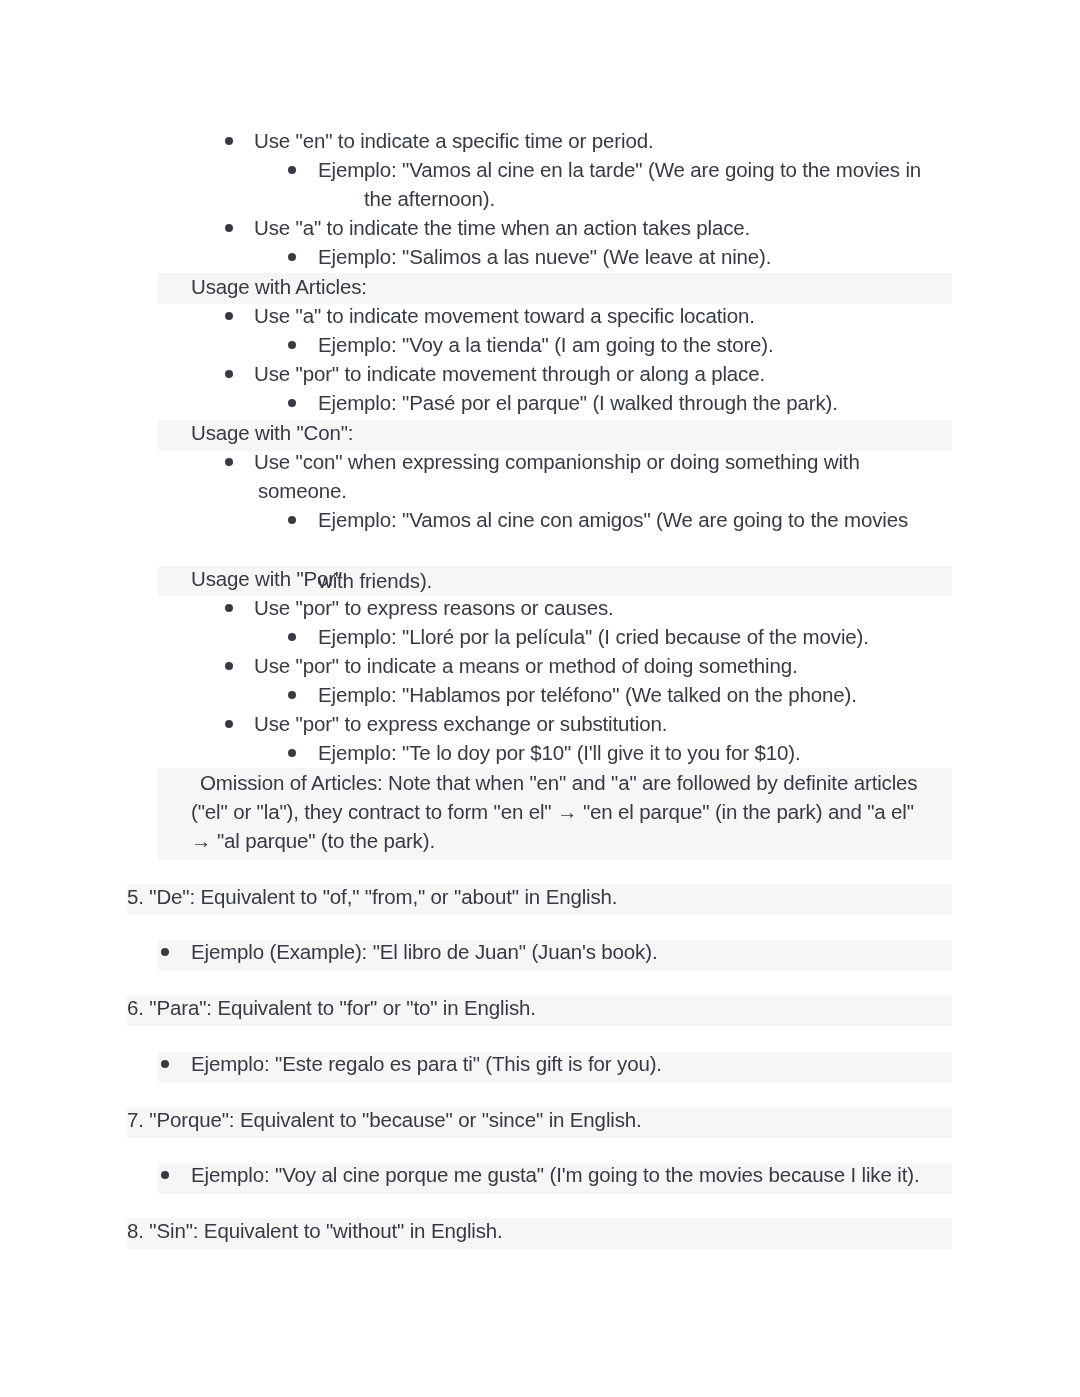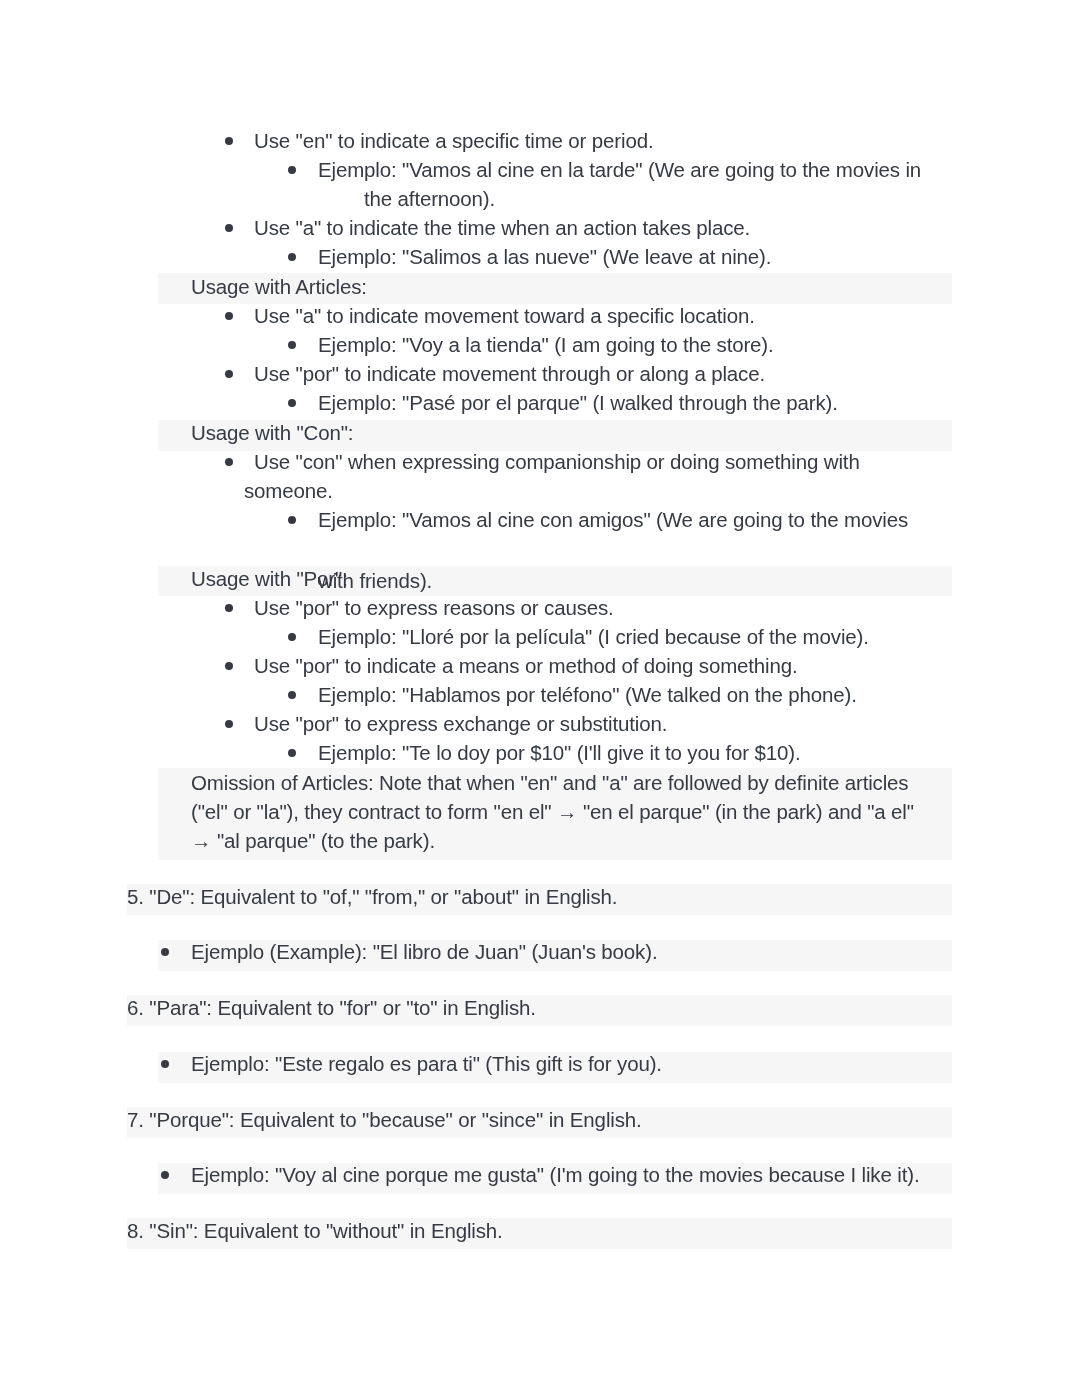--- a/index.html
+++ b/index.html
@@ -49,40 +49,40 @@
   <span class="bullet l2" style="left:288px;top:341px;"></span>
   <div class="line" style="left:318px;top:330px;">Ejemplo: "Voy a la tienda" (I am going to the store).</div>
   <span class="bullet" style="left:225px;top:370px;"></span>
   <div class="line" style="left:254px;top:359px;">Use "por" to indicate movement through or along a place.</div>
   <span class="bullet l2" style="left:288px;top:399px;"></span>
   <div class="line" style="left:318px;top:388px;">Ejemplo: "Pasé por el parque" (I walked through the park).</div>
 
   <div class="line" style="left:191px;top:418px;">Usage with "Con":</div>
   <span class="bullet" style="left:225px;top:458px;"></span>
   <div class="line" style="left:254px;top:447px;">Use "con" when expressing companionship or doing something with</div>
-  <div class="line" style="left:244px;top:476px;">someone.</div>
+  <div class="line" style="left:258px;top:476px;">someone.</div>
   <span class="bullet l2" style="left:288px;top:516px;"></span>
   <div class="line" style="left:318px;top:505px;">Ejemplo: "Vamos al cine con amigos" (We are going to the movies</div>
   <div class="line" style="left:318px;top:566px;">with friends).</div>
 
   <div class="line" style="left:191px;top:564px;">Usage with "Por":</div>
   <span class="bullet" style="left:225px;top:604px;"></span>
   <div class="line" style="left:254px;top:593px;">Use "por" to express reasons or causes.</div>
   <span class="bullet l2" style="left:288px;top:633px;"></span>
   <div class="line" style="left:318px;top:622px;">Ejemplo: "Lloré por la película" (I cried because of the movie).</div>
   <span class="bullet" style="left:225px;top:662px;"></span>
   <div class="line" style="left:254px;top:651px;">Use "por" to indicate a means or method of doing something.</div>
   <span class="bullet l2" style="left:288px;top:691px;"></span>
   <div class="line" style="left:318px;top:680px;">Ejemplo: "Hablamos por teléfono" (We talked on the phone).</div>
   <span class="bullet" style="left:225px;top:720px;"></span>
   <div class="line" style="left:254px;top:709px;">Use "por" to express exchange or substitution.</div>
   <span class="bullet l2" style="left:288px;top:749px;"></span>
   <div class="line" style="left:318px;top:738px;">Ejemplo: "Te lo doy por $10" (I'll give it to you for $10).</div>
 
-  <div class="line" style="left:191px;top:768px;">Omission of Articles: Note that when "en" and "a" are followed by definite articles</div>
+  <div class="line" style="left:200px;top:768px;">Omission of Articles: Note that when "en" and "a" are followed by definite articles</div>
   <div class="line" style="left:191px;top:797px;">("el" or "la"), they contract to form "en el" → "en el parque" (in the park) and "a el"</div>
   <div class="line" style="left:191px;top:826px;">→ "al parque" (to the park).</div>
 
   <div class="line" style="left:127px;top:882px;">5. "De": Equivalent to "of," "from," or "about" in English.</div>
   <span class="bullet" style="left:161px;top:948px;"></span>
   <div class="line" style="left:191px;top:937px;">Ejemplo (Example): "El libro de Juan" (Juan's book).</div>
 
   <div class="line" style="left:127px;top:993px;">6. "Para": Equivalent to "for" or "to" in English.</div>
   <span class="bullet" style="left:161px;top:1060px;"></span>
   <div class="line" style="left:191px;top:1049px;">Ejemplo: "Este regalo es para ti" (This gift is for you).</div>

